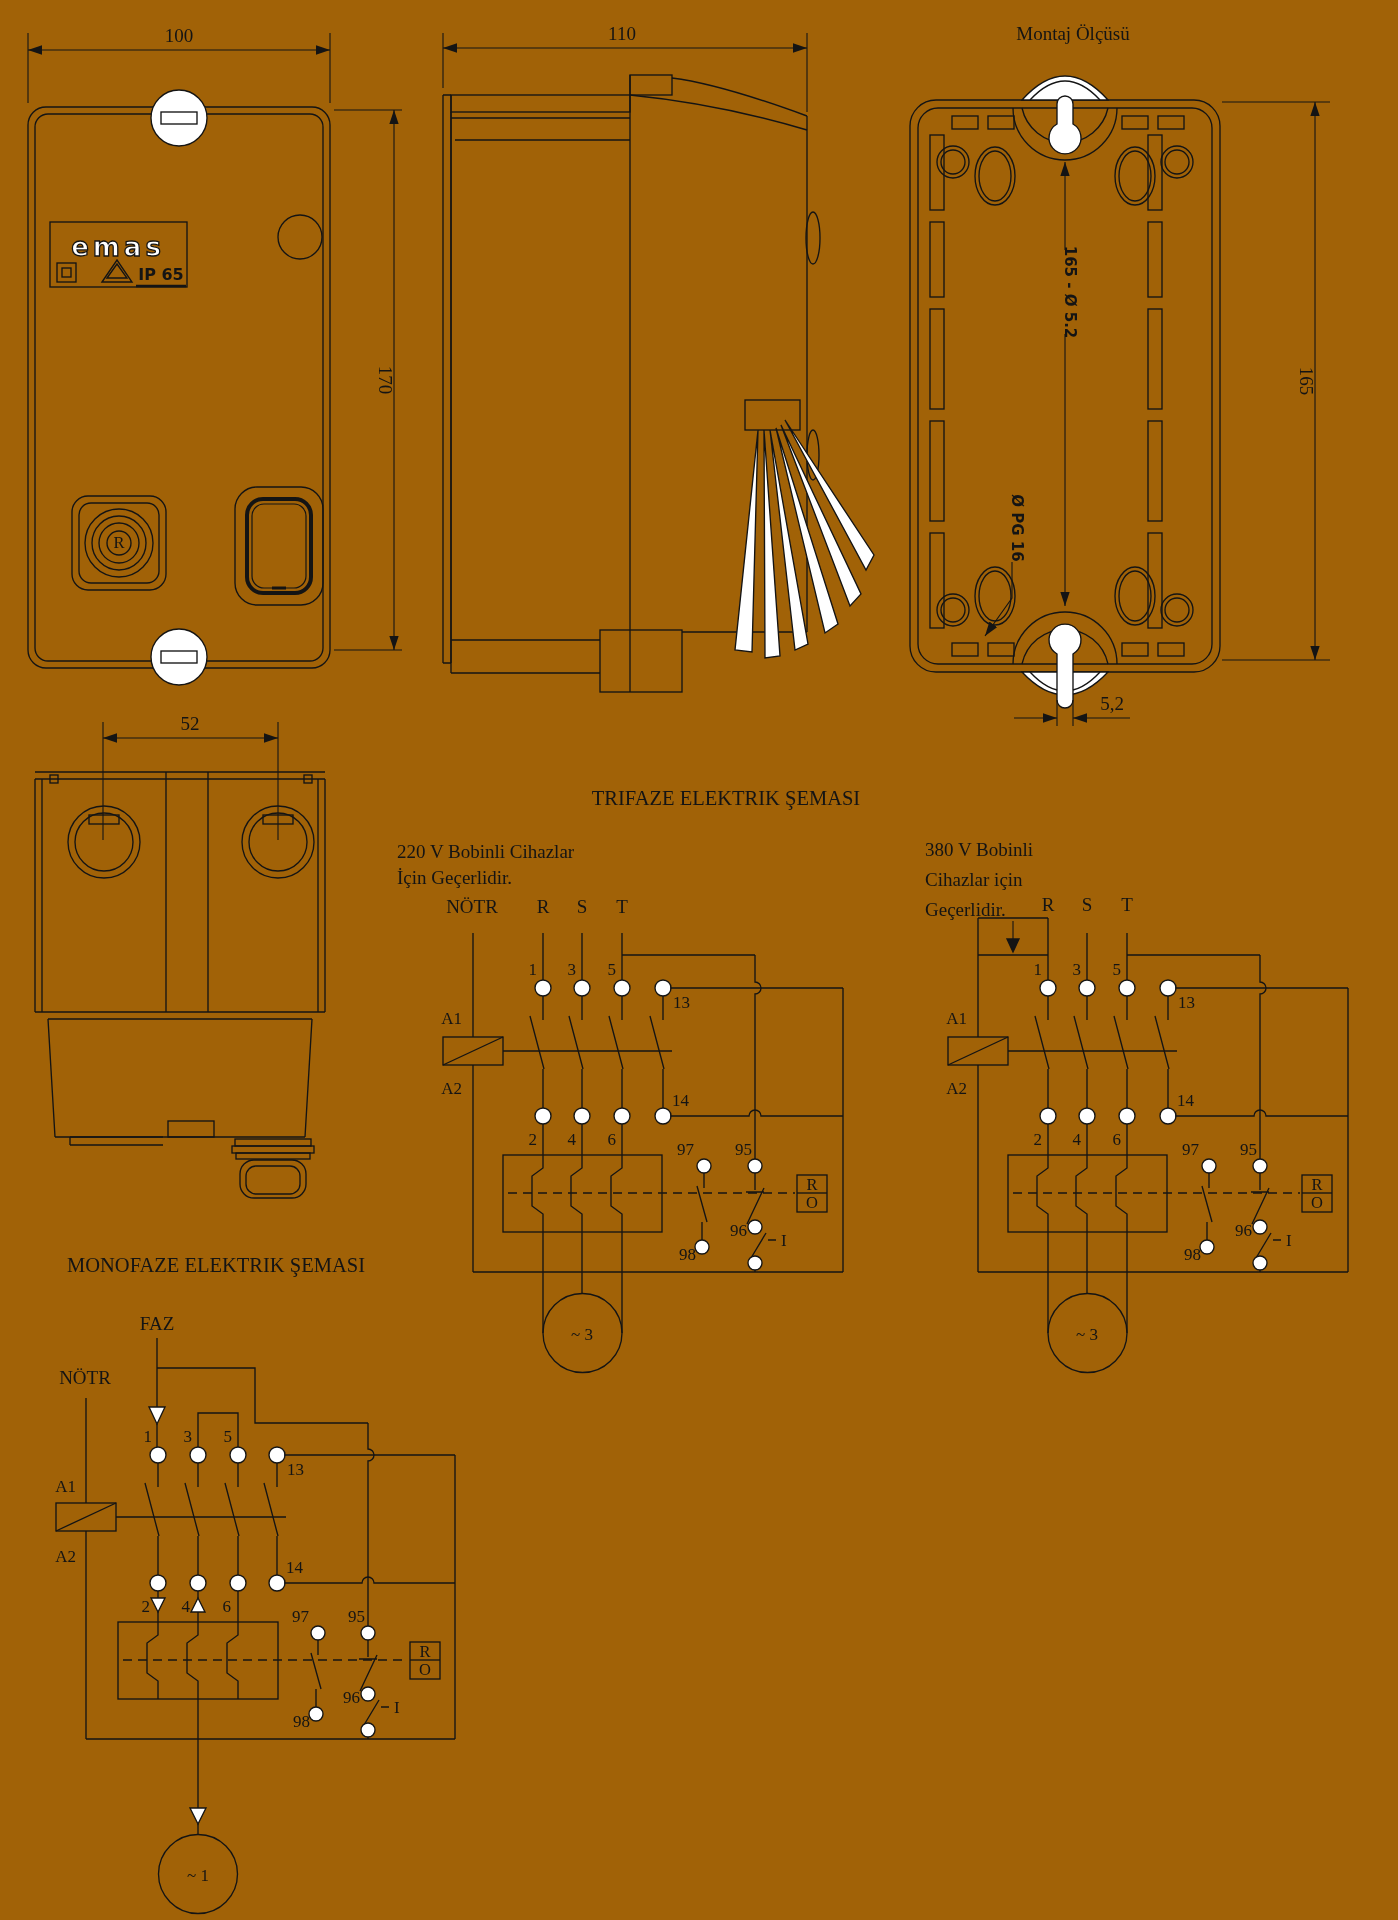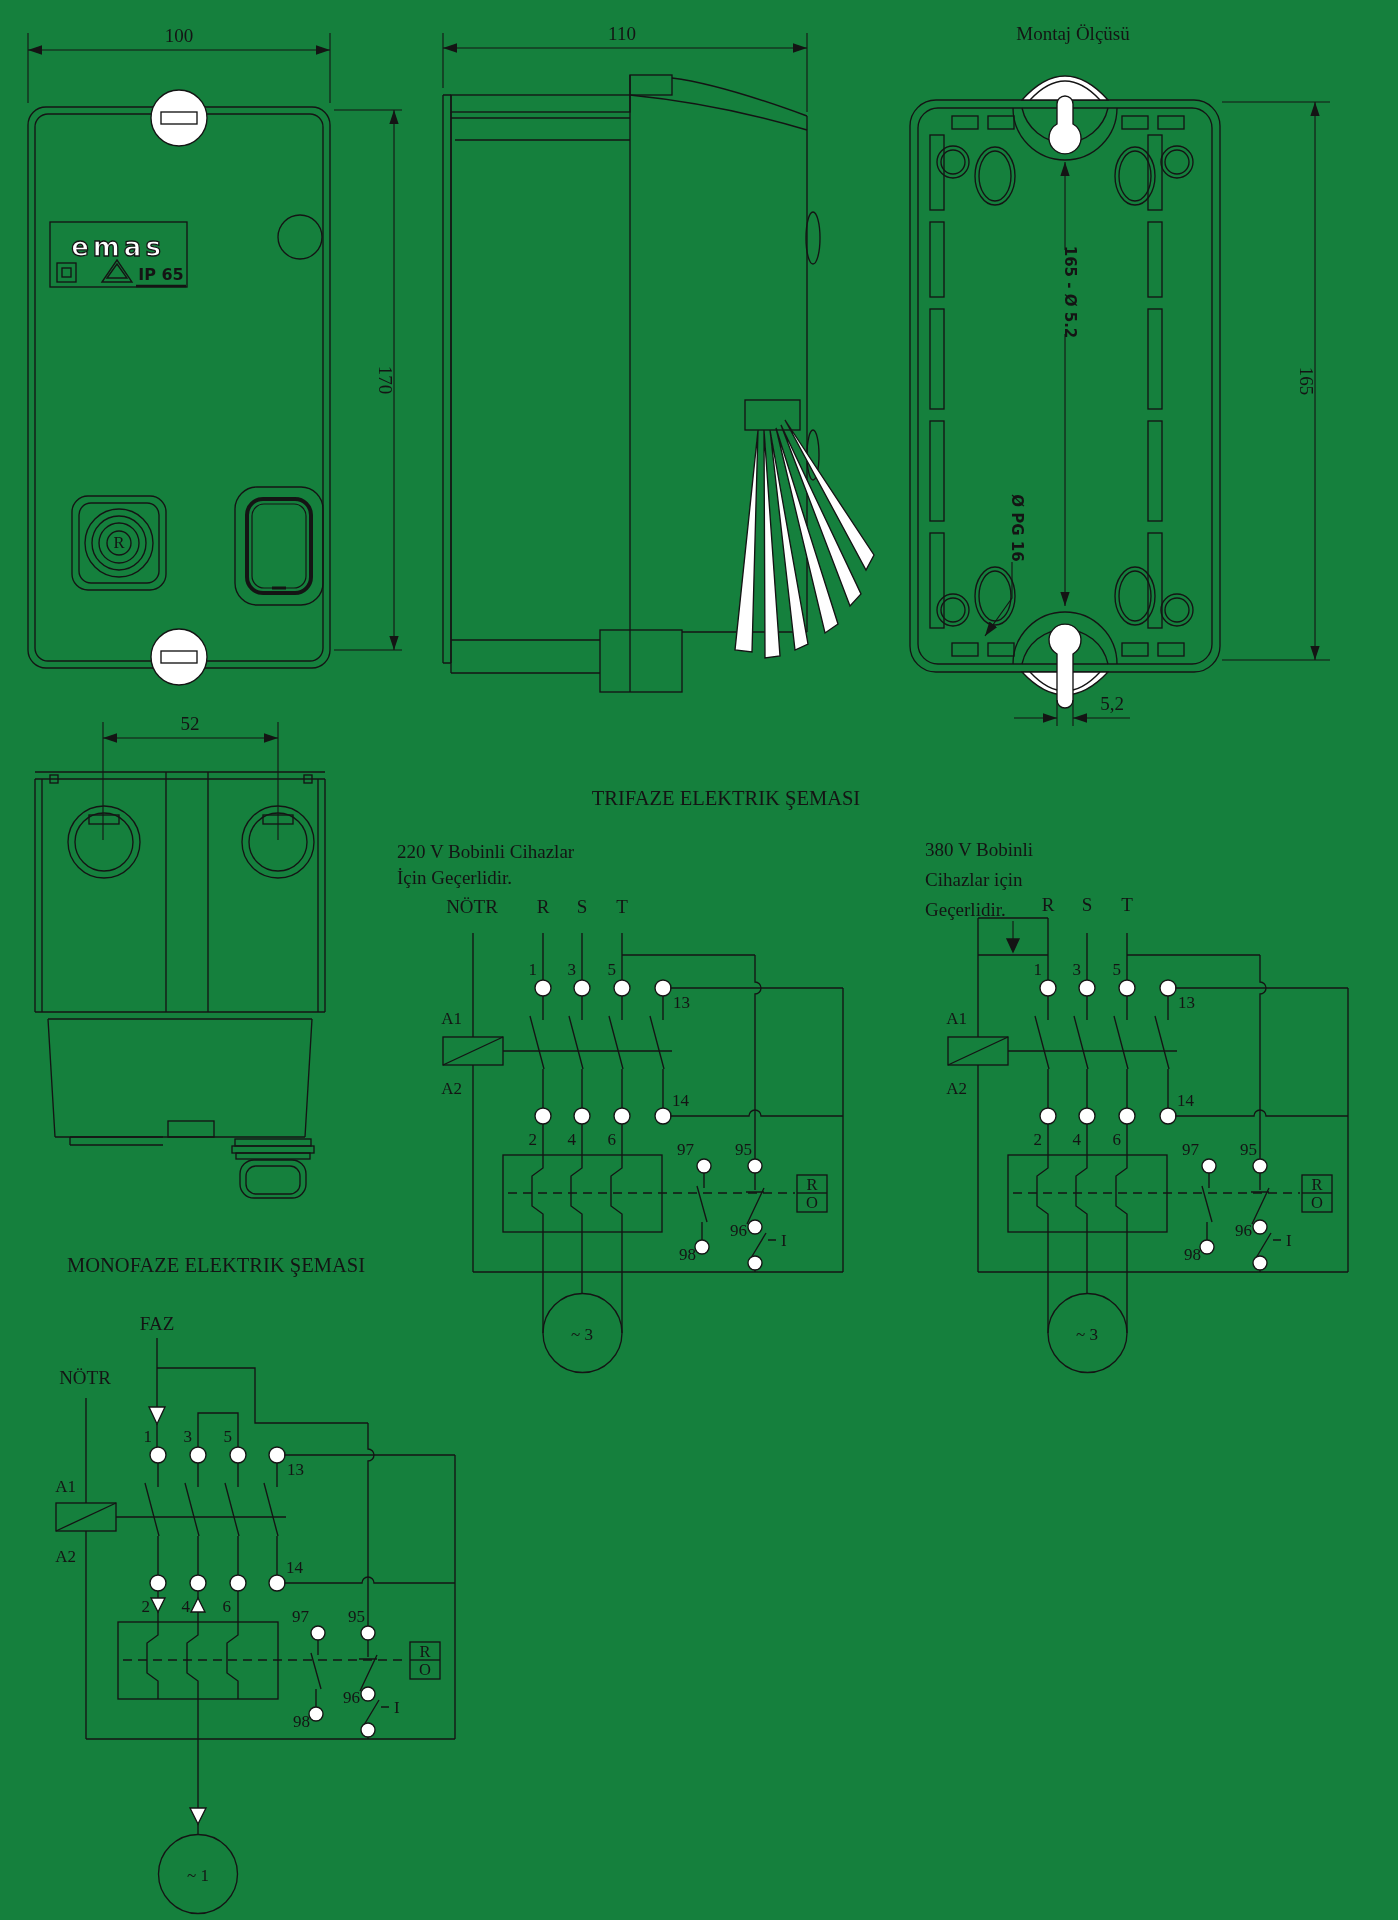--- a/index.html
+++ b/index.html
@@ -1,16 +1,16 @@
 <!DOCTYPE html>
 <html><head>
 <meta charset="utf-8">
 <style>
   html,body{margin:0;padding:0;background:#fff;}
-  #page{position:relative;width:1398px;height:1920px;background:#15803d;overflow:hidden;}
+  #page{position:relative;width:1398px;height:1920px;background:#a16207;overflow:hidden;}
   svg{display:block;}
   .ink{stroke:#141414;fill:none;stroke-width:1.35;}
   .thin{stroke-width:1.1;}
   .term{fill:#fff;}
   .wfill{fill:#fff;}
   .dash{stroke-dasharray:9 6;}
   text{font-family:"Liberation Serif",serif;fill:#141414;stroke:none;}
   .d19{font-size:19px;}
   .d17{font-size:17px;}
   .d16{font-size:16.5px;}

